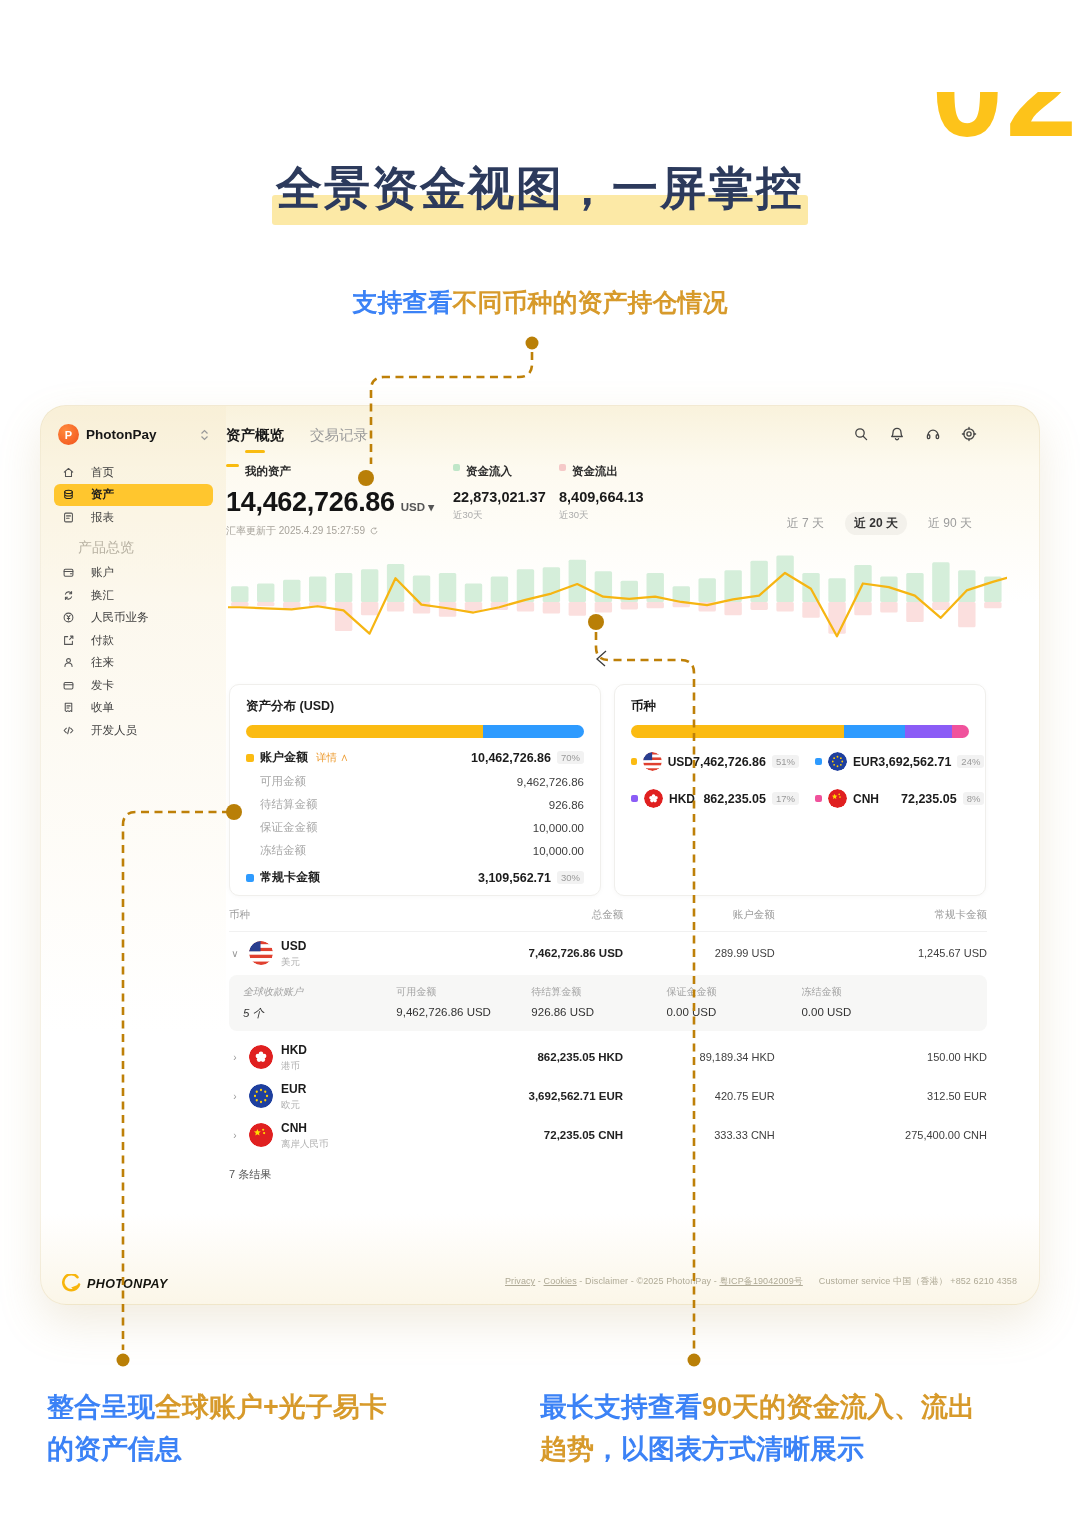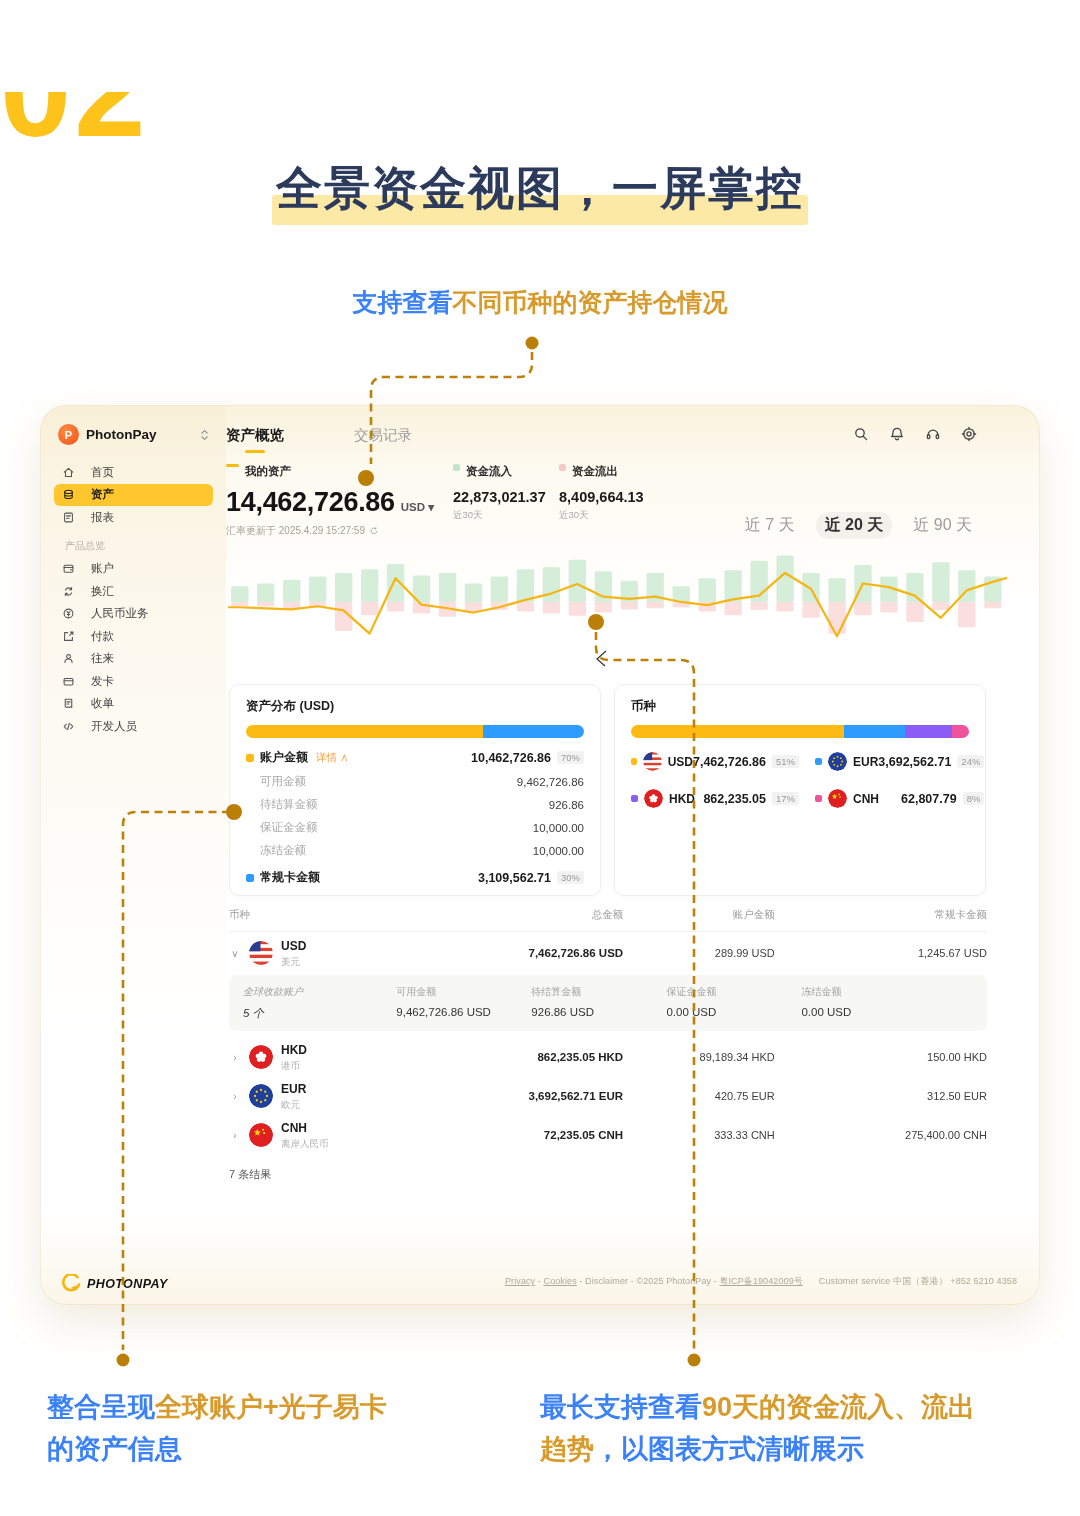--- a/index.html
+++ b/index.html
@@ -1,20 +1,20 @@
 <!DOCTYPE html>
 <html><head>
 <meta charset="utf-8">
 <style>
   html,body{margin:0;padding:0;background:#fff;}
   *{box-sizing:border-box;font-family:"Liberation Sans",sans-serif;}
   #page{position:relative;width:1080px;height:1516px;background:#fff;overflow:hidden;margin:0 auto;}
 
   
-  .num-wrap{position:absolute;top:92px;left:0;right:0;height:63px;overflow:hidden;text-align:left;}
+  .num-wrap{position:absolute;top:92px;left:0;right:0;height:63px;overflow:hidden;text-align:right;}
   .num-wrap span{display:inline-block;font-size:128px;font-weight:800;color:#FDC31A;line-height:1;transform:translateY(-64px);letter-spacing:3px;}
   .title-wrap{position:absolute;top:158px;left:0;right:0;text-align:center;}
   .big-title{position:relative;display:inline-block;font-size:46px;font-weight:800;color:#2C3A5C;letter-spacing:2px;z-index:1;}
   .big-title .hl{position:absolute;left:-4px;right:-4px;bottom:-5px;height:30px;background:#FCE9A6;border-radius:3px;z-index:-1;}
   .subtitle{position:absolute;top:286px;left:0;right:0;text-align:center;font-size:25px;font-weight:700;}
   .t-dark{color:#3b82f6;} .t-gold{color:#D79A2B;}
 
   
   .callout{position:absolute;font-size:27px;font-weight:700;line-height:42px;}
   #callout-left{left:47px;top:1386px;width:440px;}
@@ -30,24 +30,24 @@
   .logo-circle{width:21px;height:21px;border-radius:50%;background:radial-gradient(circle at 35% 30%,#FF8A3C,#F1511B);
     color:#fff;font-size:11px;font-weight:800;display:flex;align-items:center;justify-content:center;}
   .logo-name{font-size:13.5px;font-weight:700;color:#161616;flex:1;}
   .nav{margin-top:16px;}
   .nav-item{display:flex;align-items:center;gap:16px;height:22.5px;padding:0 8px;border-radius:6px;color:#3E3E3E;cursor:default;}
   .nav-item svg{flex:0 0 13px;color:#555;}
   .nav-item .lb{font-size:11.5px;}
   .nav-item.active{background:#FFC62E;}
   .nav-item.active .lb{font-weight:700;color:#1C1C1C;}
   .nav-item.active svg{color:#1C1C1C;}
-  .nav-section{font-size:10px;color:#B7B1A2;margin:10px 0 5px 11px;}
+  .nav-section{font-size:14px;color:#B7B1A2;margin:10px 0 5px 24px;}
 
   #main{position:absolute;left:185px;top:20px;right:22px;bottom:0;}
-  .tab-row{display:flex;align-items:flex-start;gap:44px;}
+  .tab-row{display:flex;align-items:flex-start;}
   .tab{margin-right:26px;}
   .tab .tl{font-size:14.5px;color:#9A9A9A;}
   .tab.active .tl{font-weight:700;color:#191919;}
   .tab .bar{width:20px;height:3px;border-radius:2px;background:#F9BB0F;margin:5px auto 0;display:none;}
   .tab.active .bar{display:block;}
   .top-icons{position:absolute;right:40px;top:0;display:flex;gap:20px;color:#444;}
   .top-icons svg{width:16px;height:16px;}
 
   .overview{position:absolute;top:38px;left:0;right:0;height:72px;}
   .ov-c1{position:absolute;left:0;top:0;width:225px;}
@@ -56,21 +56,21 @@
   .leg{display:flex;gap:6px;font-size:11.5px;font-weight:700;color:#2B2B2B;}
   .leg .dash{width:13px;height:3px;border-radius:2px;background:#F9BB0F;}
   .leg .sq{width:7px;height:7px;border-radius:2px;}
   .main-amt{margin-top:8px;font-size:27px;font-weight:800;color:#141414;letter-spacing:-.3px;display:flex;align-items:baseline;}
   .main-amt .cur{font-size:11.5px;font-weight:700;color:#555;margin-left:6px;letter-spacing:0;}
   .rate-note{margin-top:6px;font-size:10px;color:#A6A29A;display:flex;align-items:center;gap:4px;}
   .mid-amt{margin-top:10px;font-size:14.5px;font-weight:800;color:#1A1A1A;}
   .mid-sub{margin-top:4px;font-size:9.5px;color:#ABABAB;}
 
   .pills{position:absolute;right:36px;top:86px;display:flex;align-items:center;gap:12px;}
-  .pill{font-size:16px;color:#9C9C9C;padding:3px 9px;border-radius:13px;cursor:default;}
+  .pill{font-size:12px;color:#9C9C9C;padding:3px 9px;border-radius:13px;cursor:default;}
   .pill.active{background:#F3F1EB;color:#333;font-weight:700;}
 
   #chart-box{position:absolute;top:112px;left:2px;right:10px;height:132px;}
   #chart-box svg{width:100%;height:100%;}
 
   .card{position:absolute;top:258px;height:212px;background:#fff;border:1px solid #F0EFEC;border-radius:10px;
     padding:13px 16px;box-shadow:0 1px 5px rgba(0,0,0,.03);}
   #card-dist{left:3px;width:372px;}
   #card-cur{left:388px;width:372px;}
   .card-title{font-size:12.5px;font-weight:700;color:#1E1E1E;}
@@ -539,21 +539,21 @@
                   <g clip-path="url(#ccn19)">
                     <rect width="20" height="20" fill="#E02020"></rect>
                     <polygon points="7.00,5.00 7.79,6.91 9.85,7.07 8.28,8.42 8.76,10.43 7.00,9.35 5.24,10.43 5.72,8.42 4.15,7.07 6.21,6.91" fill="#FFDE00"></polygon>
                     <circle cx="11.8" cy="5.6" r="0.9" fill="#FFDE00"></circle>
                     <circle cx="12.6" cy="8.4" r="0.9" fill="#FFDE00"></circle>
                   </g>
                 </svg>
               </span>
               <span class="code">CNH</span>
               <span class="sp"></span>
-              <span class="val">62,807.79</span>
+              <span class="val">72,235.05</span>
               <span class="badge">8%</span>
             </div>
           </div>
       </div>
 
       <div id="table">
         <div class="th-row">
           <div class="c1">币种</div>
           <div class="c2">总金额</div>
           <div class="c3">账户金额</div>

